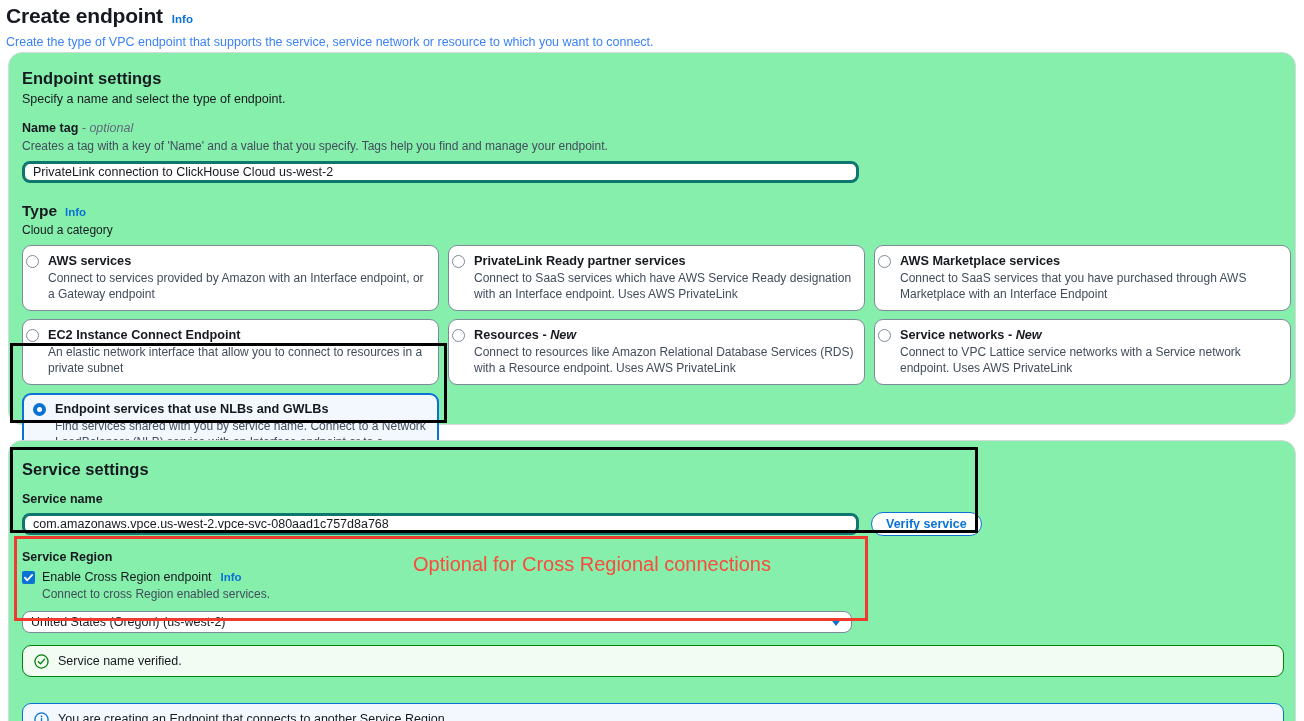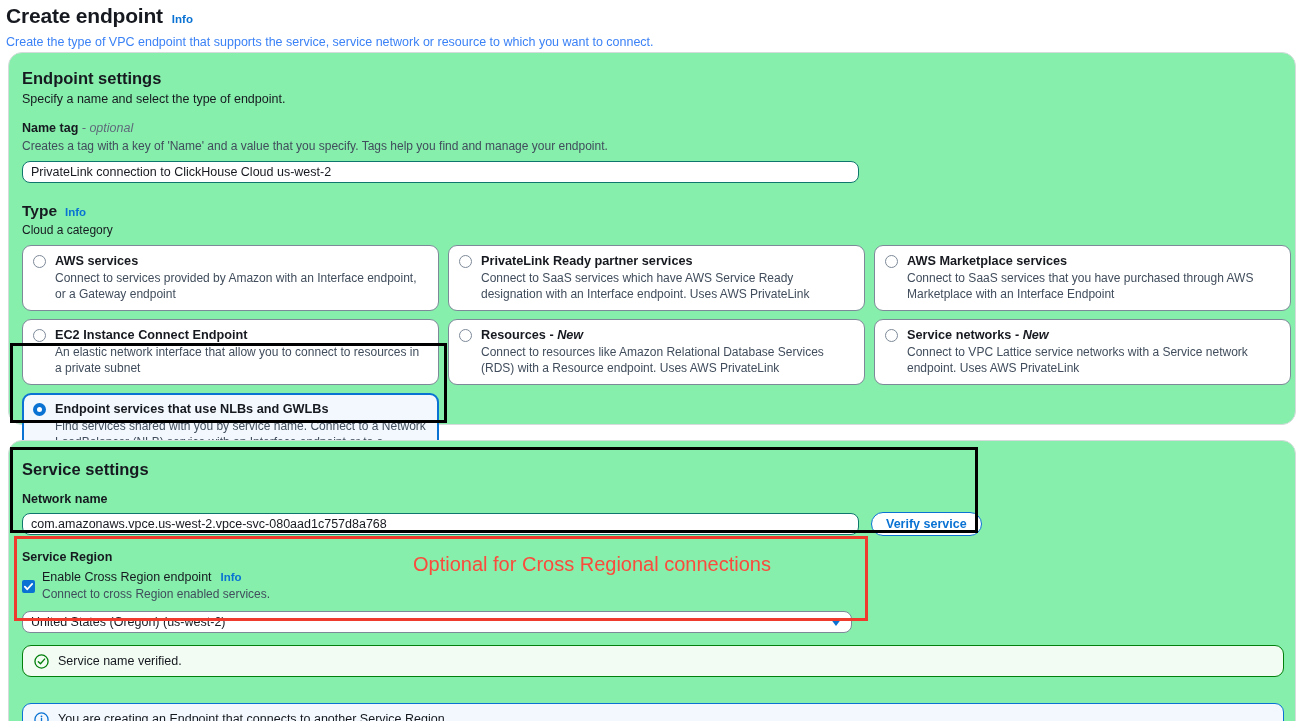--- a/index.html
+++ b/index.html
@@ -49,21 +49,21 @@
     font-size: 12.5px; font-weight: bold; color: #16191f; line-height: 17px;
   }
   .field-label .optional { font-weight: normal; font-style: italic; color: #5f6b7a; }
   .field-hint { font-size: 12px; color: #414d5c; line-height: 16px; margin-top: 1px; }
 
   .text-input {
     display: block;
     font-family: "Liberation Sans", sans-serif;
     font-size: 12.5px; color: #16191f;
     background: #ffffff;
-    border: 1px solid #0f766e;
+    border: 3px solid #0f766e;
     border-radius: 8px;
     height: 22px; line-height: 20px;
     padding: 0 8px;
     outline: none;
   }
 
   
   .type-head { display: flex; align-items: baseline; gap: 8px; }
   .type-title { font-size: 15.5px; font-weight: bold; color: #16191f; line-height: 21px; }
 
@@ -72,21 +72,21 @@
     display: grid;
     grid-template-columns: repeat(3, 417px);
     column-gap: 9px;
     row-gap: 8px;
     margin-top: 7px;
   }
   .radio-card {
     border: 1px solid #7d8998;
     border-radius: 9px;
     background: #ffffff;
-    padding: 7px 10px 8px 10px;
+    padding: 7px 10px 8px 3px;
     display: flex;
     gap: 9px;
     cursor: pointer;
     min-height: 52px;
   }
   .radio-card.selected {
     border: 2px solid #0972d3;
     background: #f2f8fd;
     padding: 6px 9px 7px 9px;
   }
@@ -114,21 +114,21 @@
     font-family: "Liberation Sans", sans-serif;
     font-size: 12.5px; font-weight: bold; color: #0972d3;
     background: #ffffff;
     border: 1.6px solid #0972d3;
     border-radius: 14px;
     padding: 3px 14px;
     cursor: pointer;
     line-height: 16px;
   }
 
-  .checkbox-row { display: flex; align-items: center; gap: 7px; margin-top: 3px; }
+  .checkbox-row { display: flex; align-items: flex-start; gap: 7px; margin-top: 3px; }
   .checkbox {
     flex: 0 0 auto; width: 13px; height: 13px; margin-top: 2px;
     border-radius: 2px; background: #0972d3;
     display: flex; align-items: center; justify-content: center;
   }
   .checkbox svg { display: block; }
   .cb-label-line { display: flex; align-items: baseline; gap: 9px; }
   .cb-label { font-size: 12.5px; color: #16191f; line-height: 17px; }
   .cb-sub { font-size: 12px; color: #414d5c; line-height: 16px; margin-top: 0px; }
 
@@ -270,21 +270,21 @@
 
     </div>
   </div>
 
   <div class="panel" id="panel-service-settings">
     <div class="panel-inner" style="padding-top:17px;">
 
       <div class="section-title">Service settings</div>
 
       <div style="margin-top:11px;">
-        <div class="field-label">Network name</div>
+        <div class="field-label">Service name</div>
         <div class="service-name-row">
           <input class="text-input" style="width: 837px;" value="com.amazonaws.vpce.us-west-2.vpce-svc-080aad1c757d8a768">
           <button class="btn-secondary">Verify service</button>
         </div>
       </div>
 
       <div style="margin-top:13px; width:840px;">
         <div class="field-label">Service Region</div>
 
         <div class="checkbox-row">

